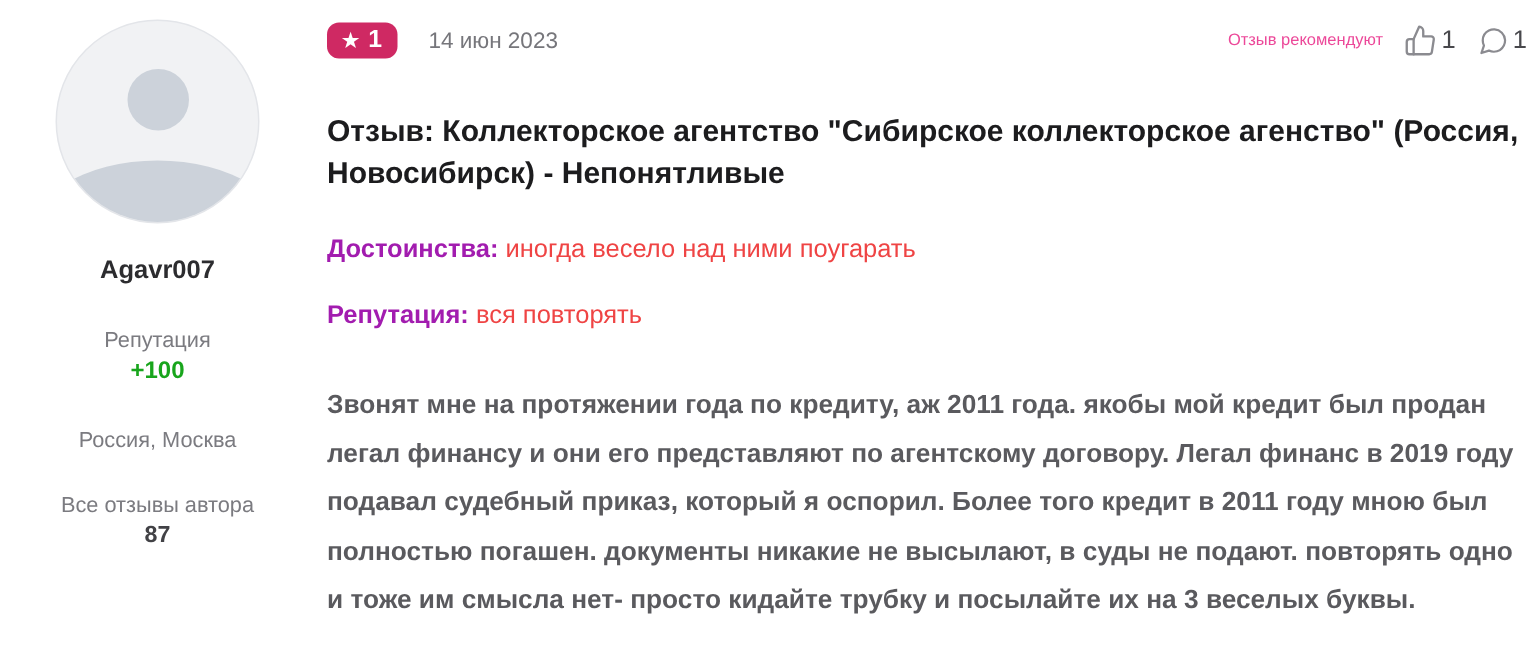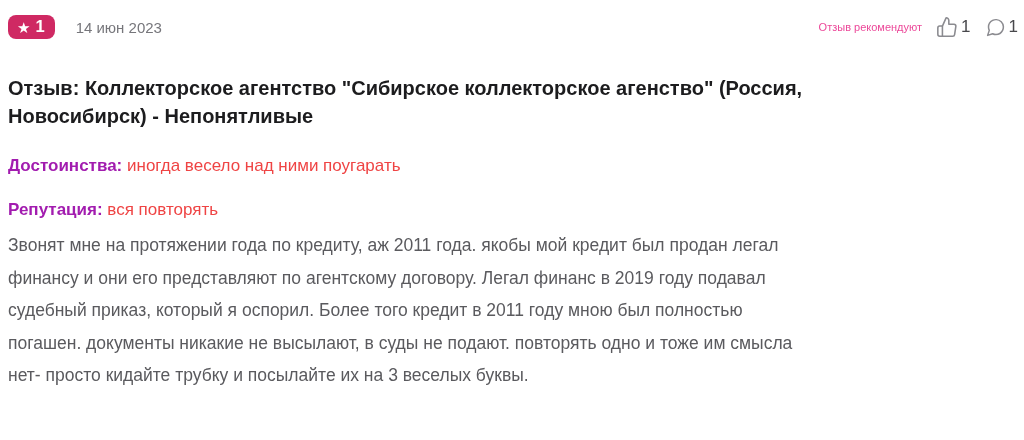--- a/index.html
+++ b/index.html
@@ -54,29 +54,41 @@
 
   .review-title {
     margin-top: 32px; max-width: 800px;
     font-size: 20px; font-weight: 700; line-height: 28px; color: #1c1c1e;
   }
   .pc-line { margin-top: 25px; font-size: 17px; line-height: 1.3; }
   .pc-line.cons { margin-top: 22px; }
   .pc-label { font-weight: 700; color: #a21caf; }
   .pc-value { color: #ef4444; }
   .review-body {
-    margin-top: 8px; max-width: 806px;
-    font-size: 17.5px; line-height: 32.5px; color: #5a5a5e;
+    margin-top: 32px; max-width: 806px;
+    font-size: 17.5px; line-height: 32.5px; color: #5a5a5e; font-weight: bold;
   }
 </style>
 </head>
 <body>
 
 <div class="page">
 
+  <aside class="sidebar">
+    <div class="avatar">
+      <div class="head"></div>
+      <div class="shoulders"></div>
+    </div>
+    <div class="username">Agavr007</div>
+    <div class="side-muted reputation-label">Репутация</div>
+    <div class="reputation-value" id="rep-value" style="color: rgb(24, 165, 28);">+100</div>
+    <div class="side-muted location">Россия, Москва</div>
+    <div class="side-muted all-reviews">Все отзывы автора</div>
+    <div class="reviews-count">87</div>
+  </aside>
 
   <main class="main">
 
     <div class="header-row">
       <div class="header-left">
         <span class="rating-badge" id="rating-badge" style="background: rgb(207, 41, 99);">
           <span class="star">★</span>
           <span class="num">1</span>
         </span>
         <span class="review-date">14 июн 2023</span>

